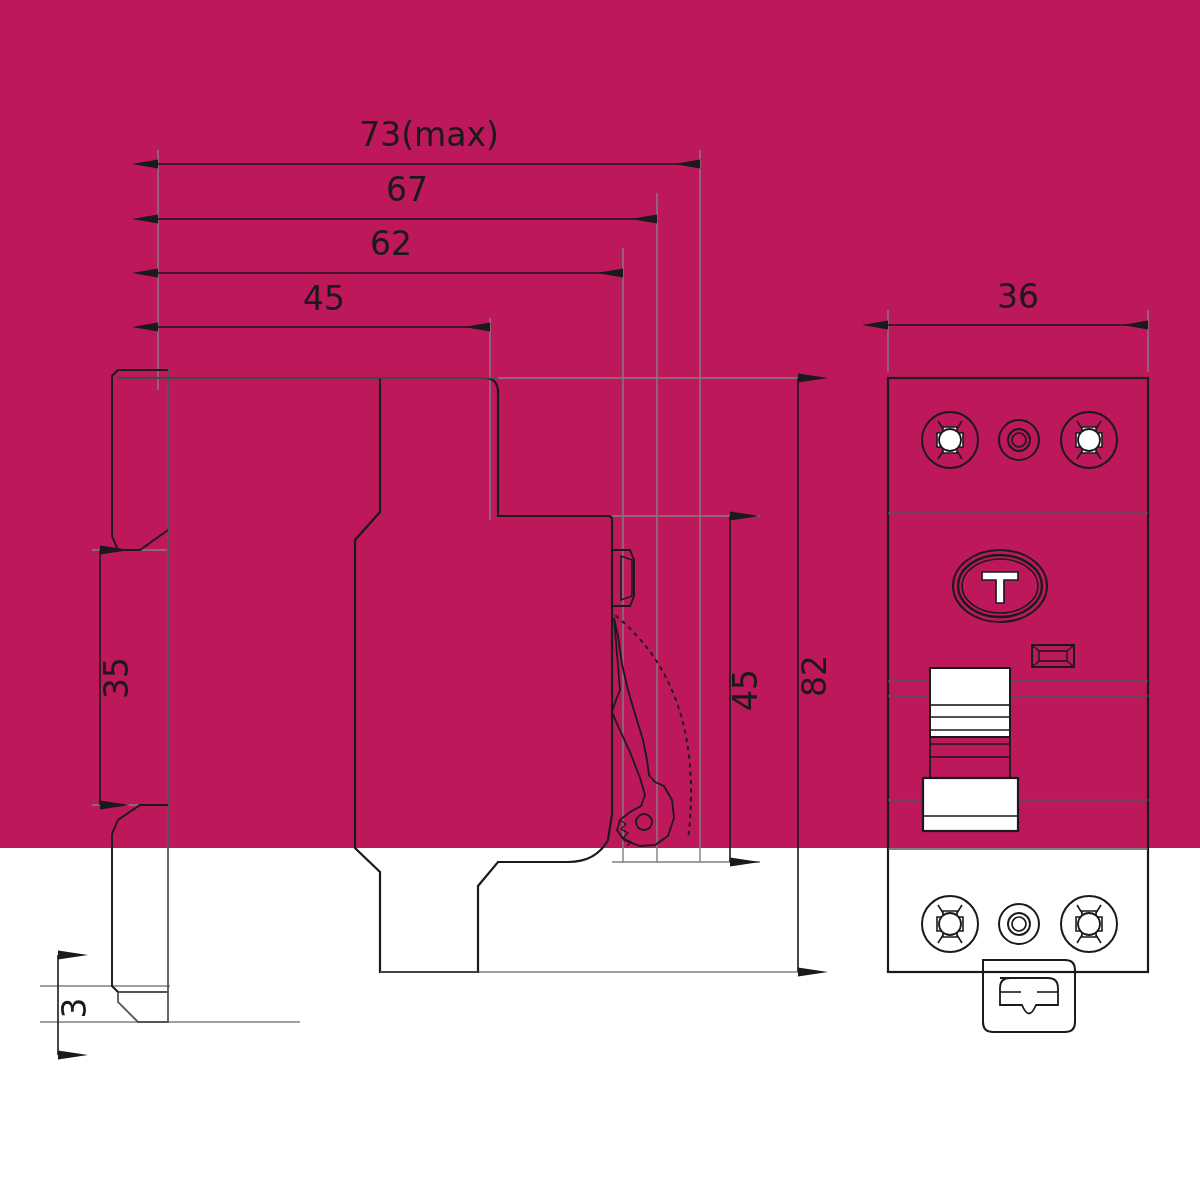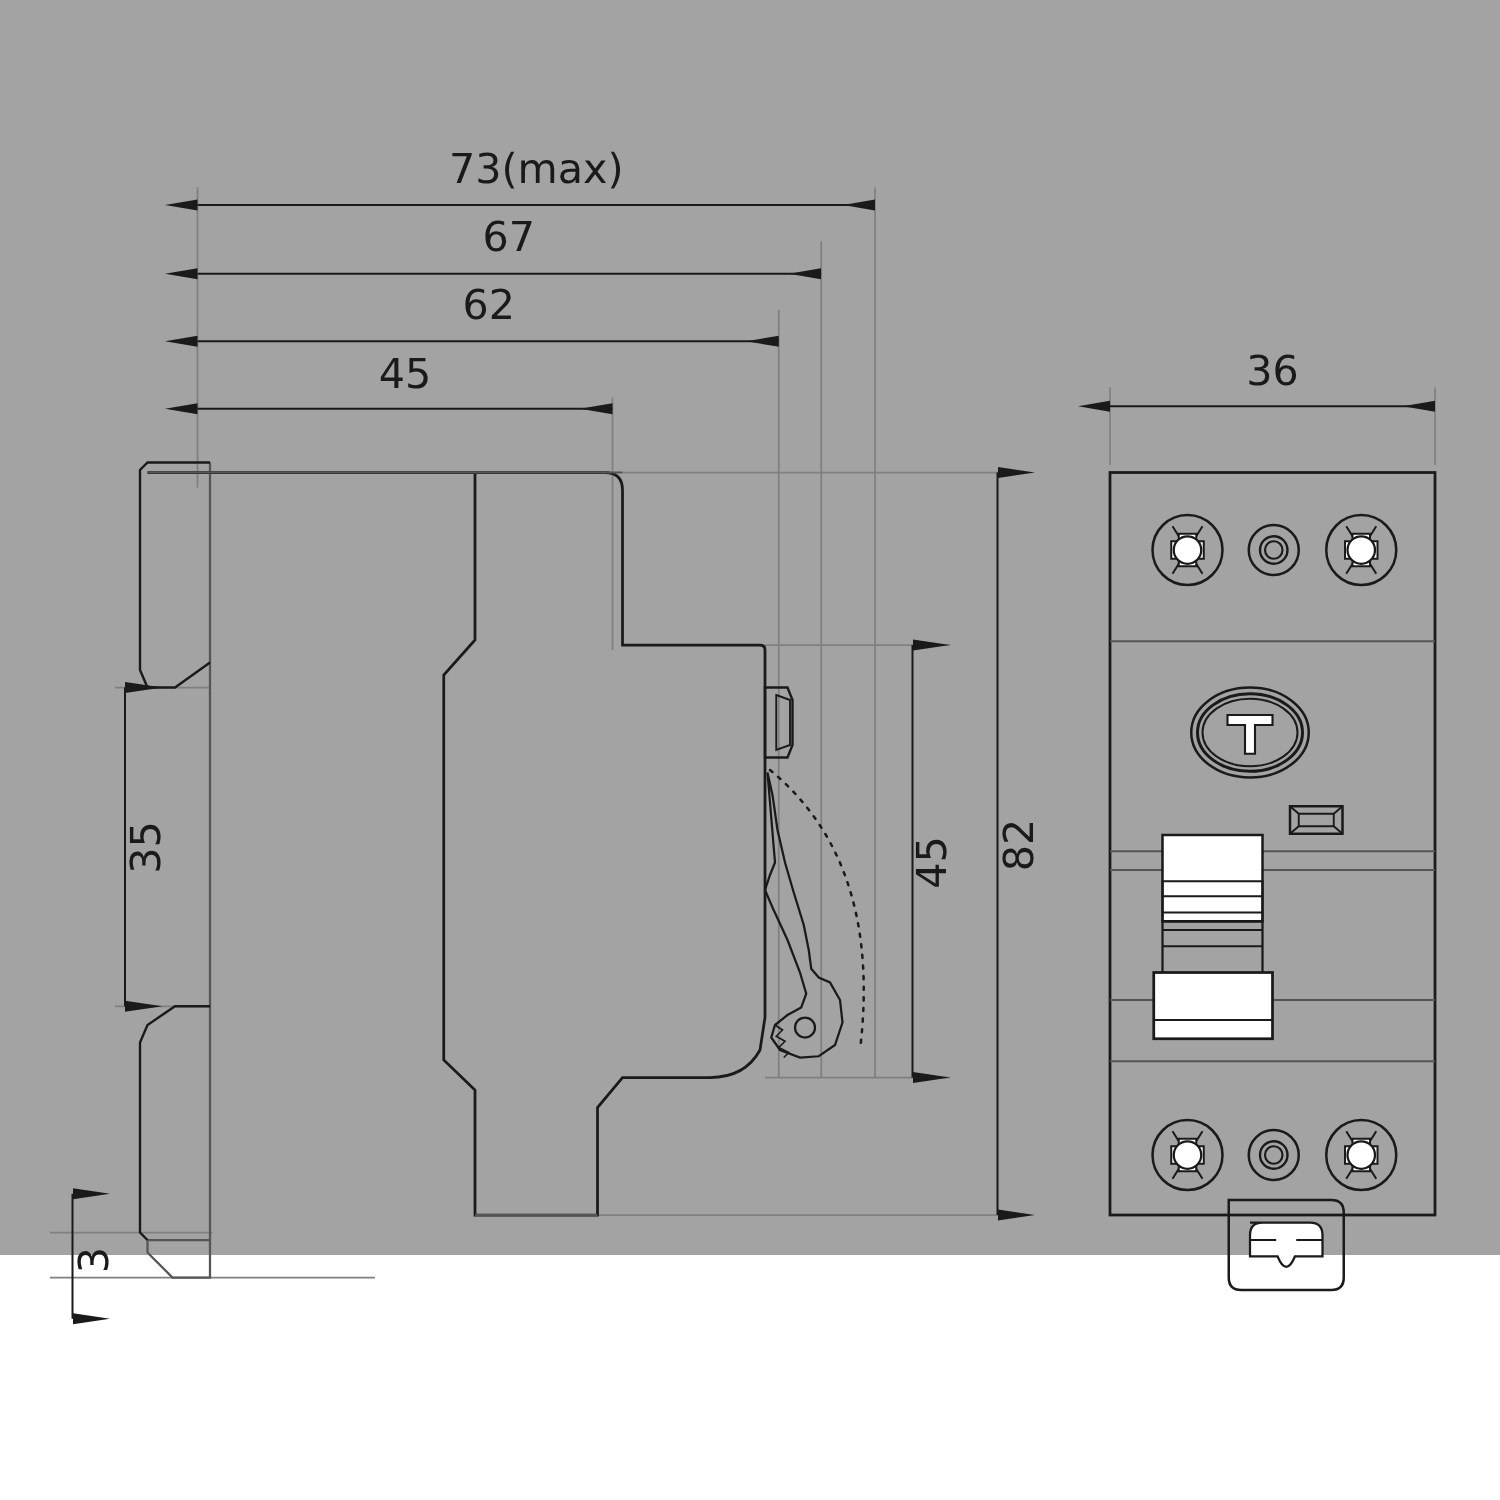--- a/index.html
+++ b/index.html
@@ -1,18 +1,18 @@
 <!DOCTYPE html>
 <html><head>
 <meta charset="utf-8">
 <style>
   html,body{margin:0;padding:0;background:#ffffff;}
   body{width:1200px;height:1200px;overflow:hidden;
        font-family:"DejaVu Sans","Liberation Sans",sans-serif;}
-  #stage{position:relative;width:1200px;height:1004px;background:#a3a3a3;}
+  #stage{position:relative;width:1200px;height:848px;background:#be185d;}
   svg{display:block;}
   .dimtext{font-family:"DejaVu Sans","Liberation Sans",sans-serif;
            font-size:33px;fill:#1a1a1a;}
 </style>
 </head>
 <body>
 
 <div id="stage">
 <svg width="1200" height="1200" viewBox="0 0 1200 1200">
 

